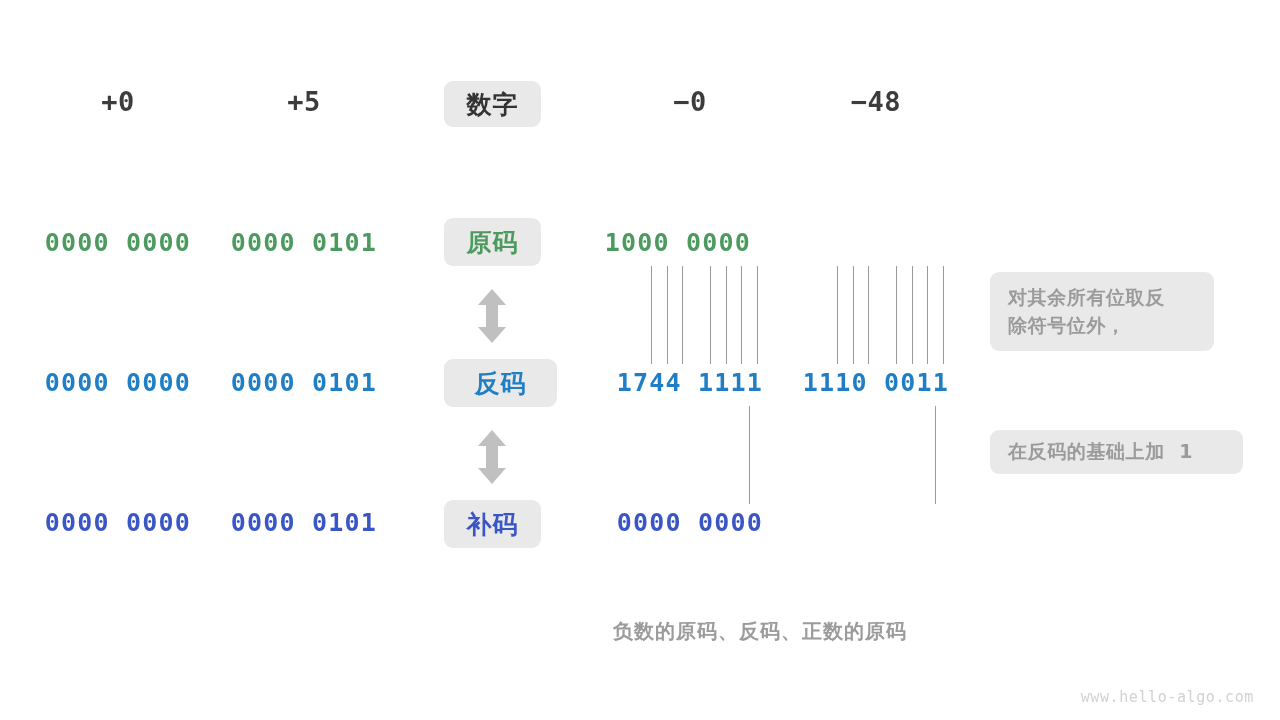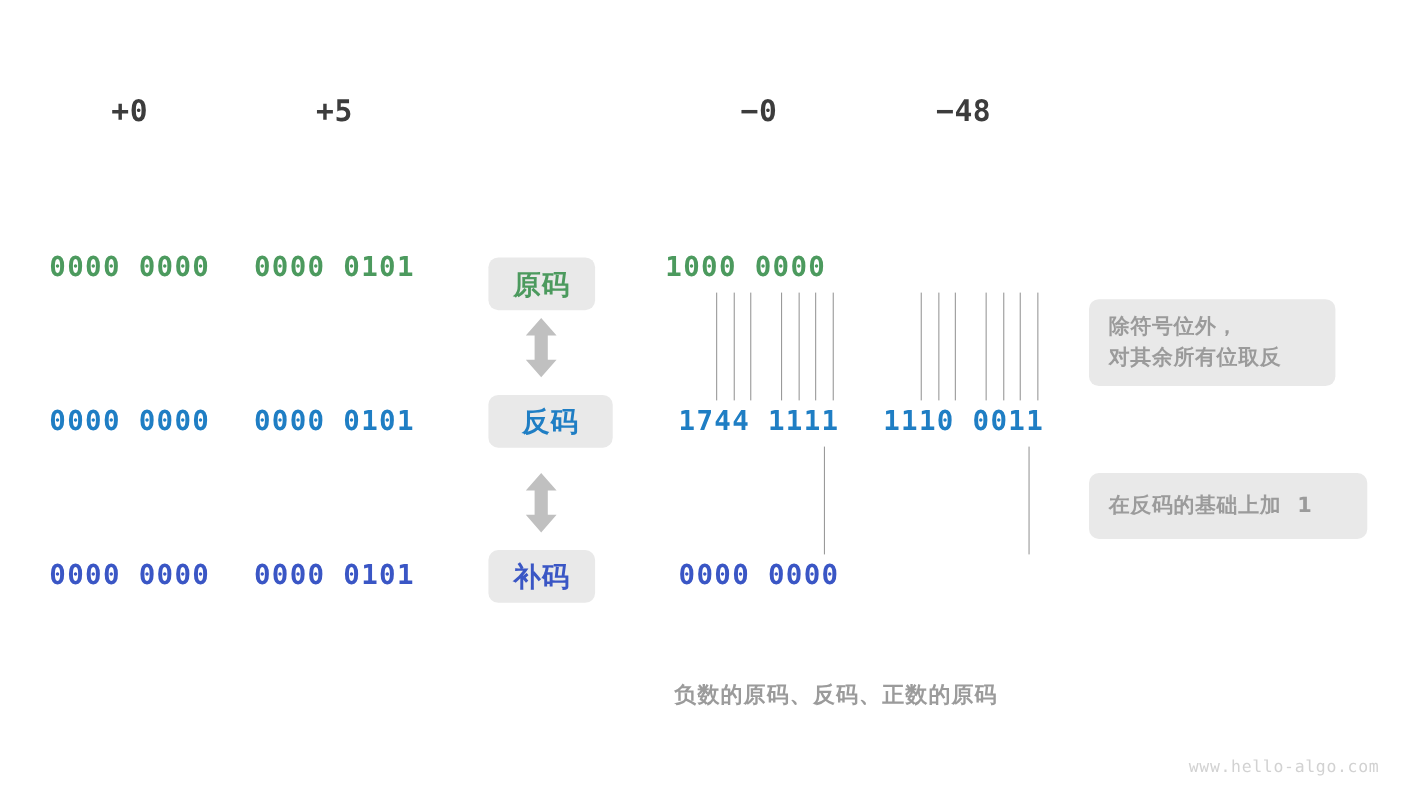--- a/index.html
+++ b/index.html
@@ -121,30 +121,31 @@
 </style>
 </head>
 <body>
 
 <div class="stage">
 
   <div class="cell num-head" style="left:48px; top:86px; width:140px;">+0</div>
 
   <div class="cell num-head" style="left:234px; top:86px; width:140px;">+5</div>
 
+  <div class="badge dark" style="left:444px; top:81px; width:97px; height:46px;">数字</div>
 
   <div class="cell num-head" style="left:620px; top:86px; width:140px;">−0</div>
 
   <div class="cell num-head" style="left:806px; top:86px; width:140px;">−48</div>
 
   <div class="cell bits green" style="left:33px; top:228px; width:170px;">0000 0000</div>
 
   <div class="cell bits green" style="left:219px; top:228px; width:170px;">0000 0101</div>
 
-  <div class="badge green" style="left:444px; top:234px; width:97px; height:48px;">原码</div>
+  <div class="badge green" style="left:444px; top:218px; width:97px; height:48px;">原码</div>
 
   <div class="cell bits green" style="left:593px; top:228px; width:170px;text-align:center;">1000 0000</div>
 
 
   <div class="tick" style="left:651px; top:266px; height:98px;"></div>
   <div class="tick" style="left:667px; top:266px; height:98px;"></div>
   <div class="tick" style="left:682px; top:266px; height:98px;"></div>
   <div class="tick" style="left:710px; top:266px; height:98px;"></div>
   <div class="tick" style="left:726px; top:266px; height:98px;"></div>
   <div class="tick" style="left:741px; top:266px; height:98px;"></div>
@@ -158,22 +159,22 @@
   <div class="tick" style="left:927px; top:266px; height:98px;"></div>
   <div class="tick" style="left:943px; top:266px; height:98px;"></div>
 
   <div class="dbl-arrow" style="left:475px; top:288px;">
     <svg width="34" height="56" viewBox="0 0 34 56" xmlns="http://www.w3.org/2000/svg">
       <polygon points="17,1 31,17 23,17 23,39 31,39 17,55 3,39 11,39 11,17 3,17" fill="#c0c0c0"></polygon>
     </svg>
   </div>
 
   <div class="note" style="left:990px; top:272px; width:224px; height:79px;">
+    <div class="line">对其余所有位取反</div>
     <div class="line">除符号位外，</div>
-    <div class="line">对其余所有位取反</div>
   </div>
 
   <div class="cell bits blue" style="left:33px; top:368px; width:170px;">0000 0000</div>
 
   <div class="cell bits blue" style="left:219px; top:368px; width:170px;">0000 0101</div>
 
   <div class="badge blue" style="left:444px; top:359px; width:113px; height:48px;">反码</div>
 
   <div class="cell bits blue" style="left:605px; top:368px; width:170px;">1744 1111</div>
 
@@ -181,21 +182,21 @@
 
   <div class="tick" style="left:749px; top:406px; height:98px;"></div>
   <div class="tick" style="left:935px; top:406px; height:98px;"></div>
 
   <div class="dbl-arrow" style="left:475px; top:429px;">
     <svg width="34" height="56" viewBox="0 0 34 56" xmlns="http://www.w3.org/2000/svg">
       <polygon points="17,1 31,17 23,17 23,39 31,39 17,55 3,39 11,39 11,17 3,17" fill="#c0c0c0"></polygon>
     </svg>
   </div>
 
-  <div class="note" style="left:990px; top:430px; width:253px; height:60px;">
+  <div class="note" style="left:990px; top:430px; width:253px; height:44px;">
     <div class="line">在反码的基础上加&nbsp;&nbsp;1</div>
   </div>
 
   <div class="cell bits indigo" style="left:33px; top:508px; width:170px;">0000 0000</div>
 
   <div class="cell bits indigo" style="left:219px; top:508px; width:170px;">0000 0101</div>
 
   <div class="badge indigo" style="left:444px; top:500px; width:97px; height:48px;">补码</div>
 
   <div class="cell bits indigo" style="left:605px; top:508px; width:170px;">0000 0000</div>

